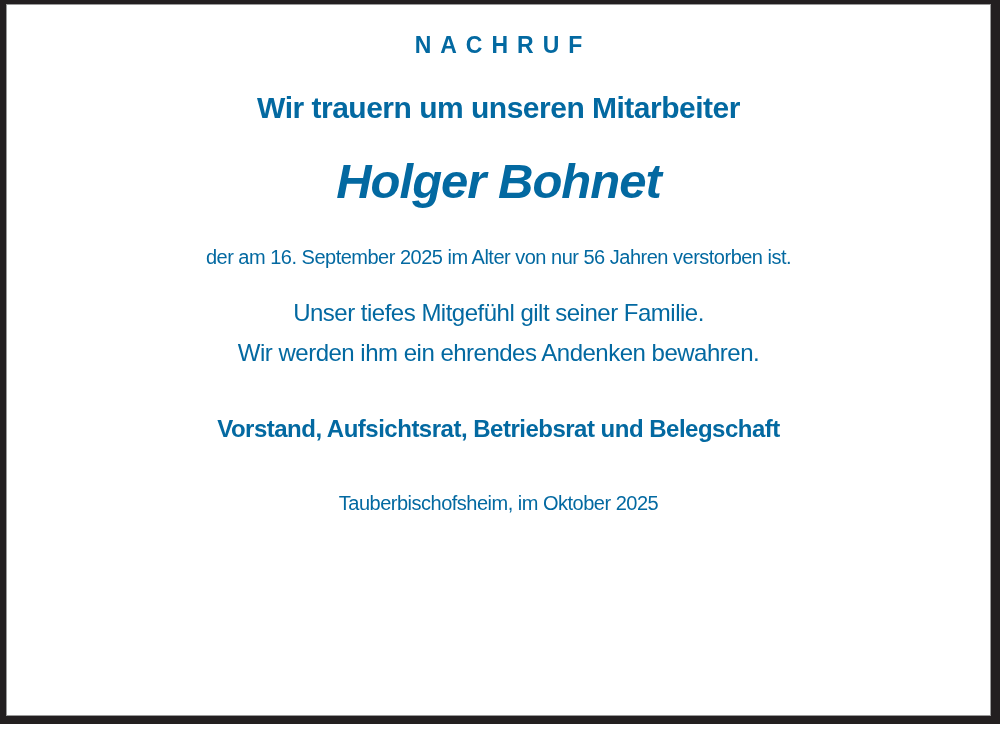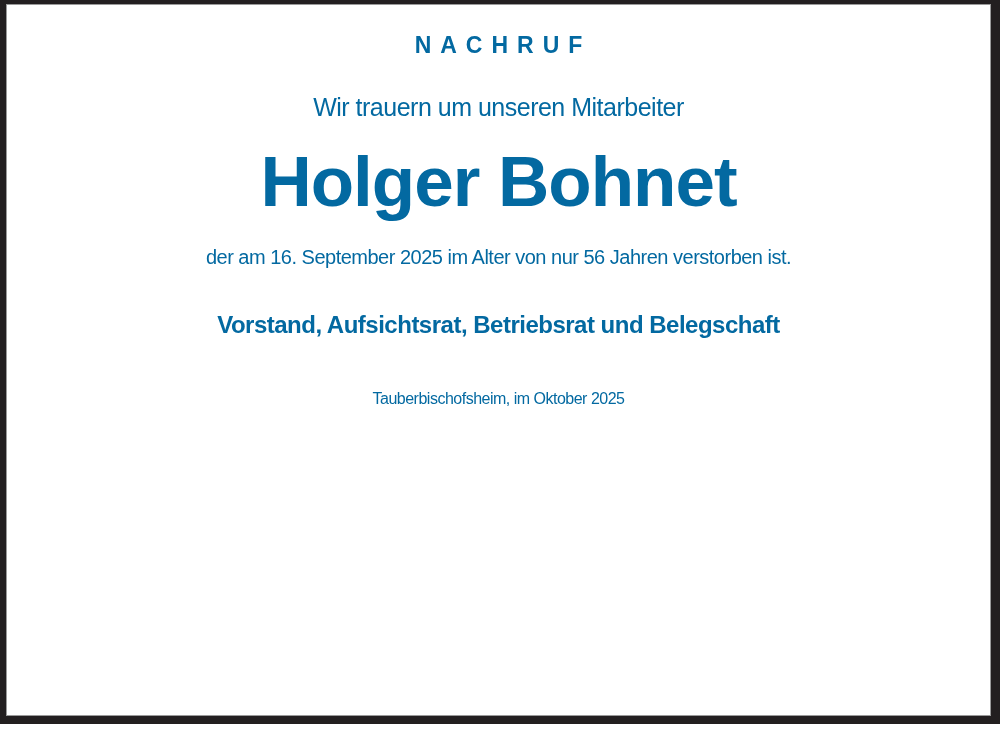--- a/index.html
+++ b/index.html
@@ -33,30 +33,32 @@
   .kicker {
     margin-top: 29px;
     font-size: 23px;
     line-height: 23px;
     font-weight: 700;
     letter-spacing: 9px;
     padding-left: 9px; 
   }
   .intro {
     margin-top: 38px;
-    font-size: 25px;
+    font-size: 30px;
     line-height: 25px;
     letter-spacing: -0.5px;
+    font-weight: bold;
   }
   .deceased-name {
     margin-top: 30px;
-    font-size: 71px;
+    font-size: 49px;
     line-height: 63px;
     font-weight: 700;
     letter-spacing: -1px;
+    font-style: italic;
   }
   .death-line {
     margin-top: 32px;
     font-size: 20px;
     line-height: 24px;
     letter-spacing: -0.5px;
   }
   .tribute {
     margin-top: 8px;
     font-size: 24px;
@@ -71,40 +73,44 @@
   }
   .signature {
     margin-top: 36px;
     font-size: 24px;
     line-height: 40px;
     font-weight: 700;
     letter-spacing: -0.5px;
   }
   .dateline {
     margin-top: 42px;
-    font-size: 16px;
+    font-size: 20px;
     line-height: 24px;
     letter-spacing: -0.5px;
   }
 </style>
 </head>
 <body>
 
 <div class="page">
   <div class="inner">
 
     <div class="kicker">NACHRUF</div>
 
     <div class="intro">Wir trauern um unseren Mitarbeiter</div>
 
     <div class="deceased-name">Holger Bohnet</div>
 
     <div class="death-line">der am 16. September 2025 im Alter von nur 56 Jahren verstorben ist.</div>
 
 
+    <div class="sympathy">
+      <div>Unser tiefes Mitgefühl gilt seiner Familie.</div>
+      <div>Wir werden ihm ein ehrendes Andenken bewahren.</div>
+    </div>
 
     <div class="signature">
       <div>Vorstand, Aufsichtsrat, Betriebsrat und Belegschaft</div>
     </div>
 
     <div class="dateline">Tauberbischofsheim, im Oktober 2025</div>
 
   </div>
 </div>
 

